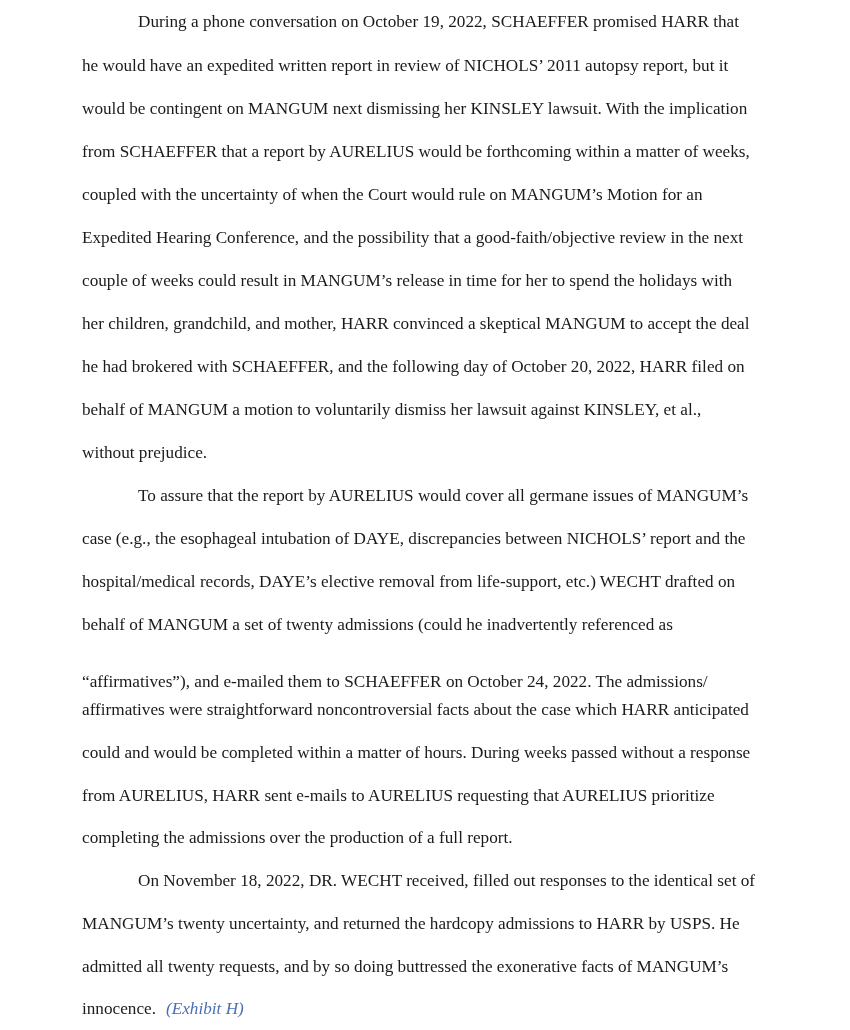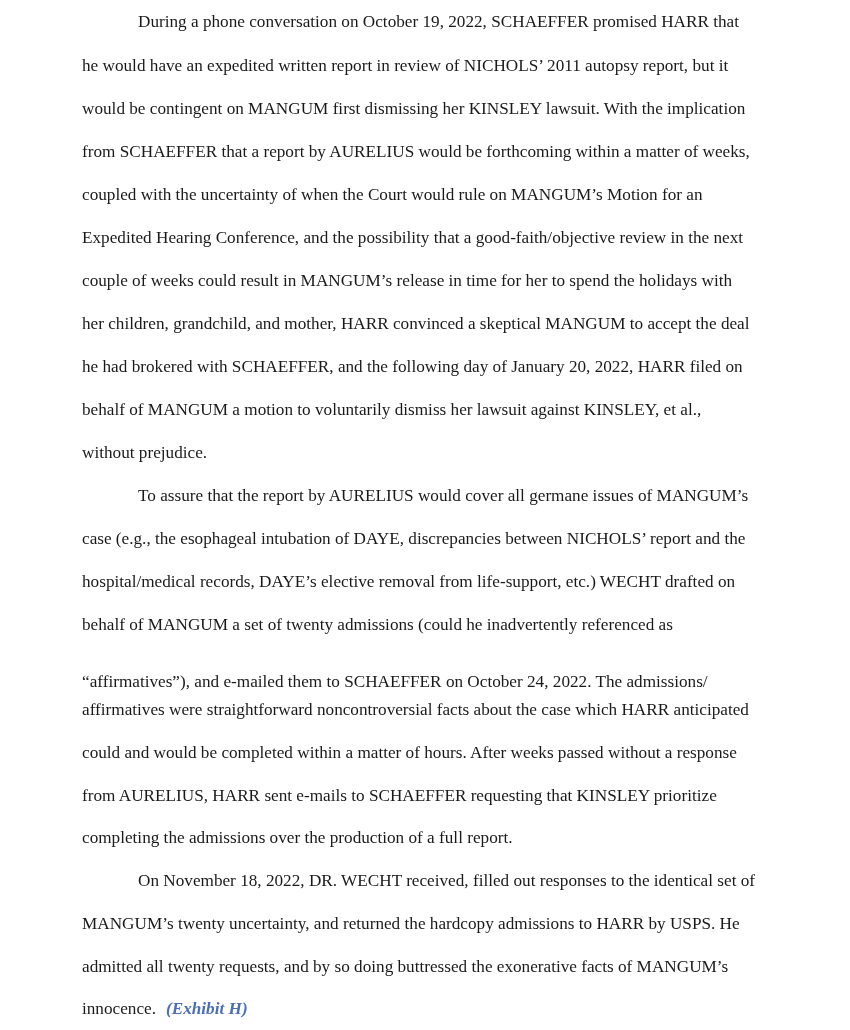--- a/index.html
+++ b/index.html
@@ -28,53 +28,53 @@
       white-space: nowrap;
       line-height: 22px;
       height: 22px;
     }
     .line.indent {
       left: 56px;
     }
     .exhibit {
       color: #4a6fb5;
       font-style: italic;
-      font-weight: bold;
+      font-weight: normal;
       margin-left: 10px;
       cursor: pointer;
     }
   </style>
 </head>
 <body>
 
 <div class="page">
 
   <div>
     <div class="line indent" style="top:11px">During a phone conversation on October 19, 2022, SCHAEFFER promised HARR that</div>
     <div class="line" style="top:55px">he would have an expedited written report in review of NICHOLS’  2011 autopsy report, but it</div>
-    <div class="line" style="top:98px">would be contingent  on MANGUM  first dismissing her KINSLEY  lawsuit.  With the implication</div>
+    <div class="line" style="top:98px">would be contingent  on MANGUM  next dismissing her KINSLEY  lawsuit.  With the implication</div>
     <div class="line" style="top:141px">from SCHAEFFER that a report by AURELIUS  would be forthcoming  within a matter  of weeks,</div>
     <div class="line" style="top:184px">coupled with the uncertainty  of when the Court would rule on MANGUM’s  Motion  for an</div>
     <div class="line" style="top:227px">Expedited Hearing Conference,  and the possibility that a good-faith/objective review in the next</div>
     <div class="line" style="top:270px">couple of weeks could result in MANGUM’s  release in time for her to spend the holidays with</div>
     <div class="line" style="top:313px">her children, grandchild,  and mother,  HARR convinced a skeptical MANGUM  to accept the deal</div>
-    <div class="line" style="top:356px">he had brokered with SCHAEFFER,  and the following day of January 20, 2022, HARR filed on</div>
+    <div class="line" style="top:356px">he had brokered with SCHAEFFER,  and the following day of October 20, 2022, HARR filed on</div>
     <div class="line" style="top:399px">behalf of MANGUM  a motion to voluntarily dismiss her lawsuit against KINSLEY,  et al.,</div>
     <div class="line" style="top:442px">without prejudice.</div>
   </div>
 
   <div>
     <div class="line indent" style="top:485px">To assure that the report by AURELIUS  would cover all germane  issues of MANGUM’s</div>
     <div class="line" style="top:528px">case (e.g., the esophageal intubation of DAYE, discrepancies between NICHOLS’  report and the</div>
     <div class="line" style="top:571px">hospital/medical records, DAYE’s elective removal  from life-support, etc.) WECHT drafted on</div>
     <div class="line" style="top:614px">behalf of MANGUM  a set of twenty admissions (could he inadvertently  referenced as</div>
     <div class="line" style="top:671px">“affirmatives”), and e-mailed them to SCHAEFFER  on October 24, 2022.  The admissions/</div>
     <div class="line" style="top:699px">affirmatives were straightforward  noncontroversial  facts about the case which HARR anticipated</div>
-    <div class="line" style="top:742px">could and would be completed within a matter  of hours.  After weeks passed without a response</div>
-    <div class="line" style="top:785px">from AURELIUS,  HARR sent e-mails to SCHAEFFER requesting that KINSLEY  prioritize</div>
+    <div class="line" style="top:742px">could and would be completed within a matter  of hours.  During weeks passed without a response</div>
+    <div class="line" style="top:785px">from AURELIUS,  HARR sent e-mails to AURELIUS requesting that AURELIUS  prioritize</div>
     <div class="line" style="top:827px">completing the admissions over the production of a full report.</div>
   </div>
 
   <div>
     <div class="line indent" style="top:870px">On November  18, 2022, DR. WECHT  received, filled out responses to the identical set of</div>
     <div class="line" style="top:913px">MANGUM’s  twenty uncertainty, and returned the hardcopy admissions to HARR by USPS.  He</div>
     <div class="line" style="top:956px">admitted all twenty requests, and by so doing buttressed the exonerative  facts of MANGUM’s</div>
     <div class="line" style="top:998px">
       <span>innocence.</span><span class="exhibit">(Exhibit H)</span>
     </div>

